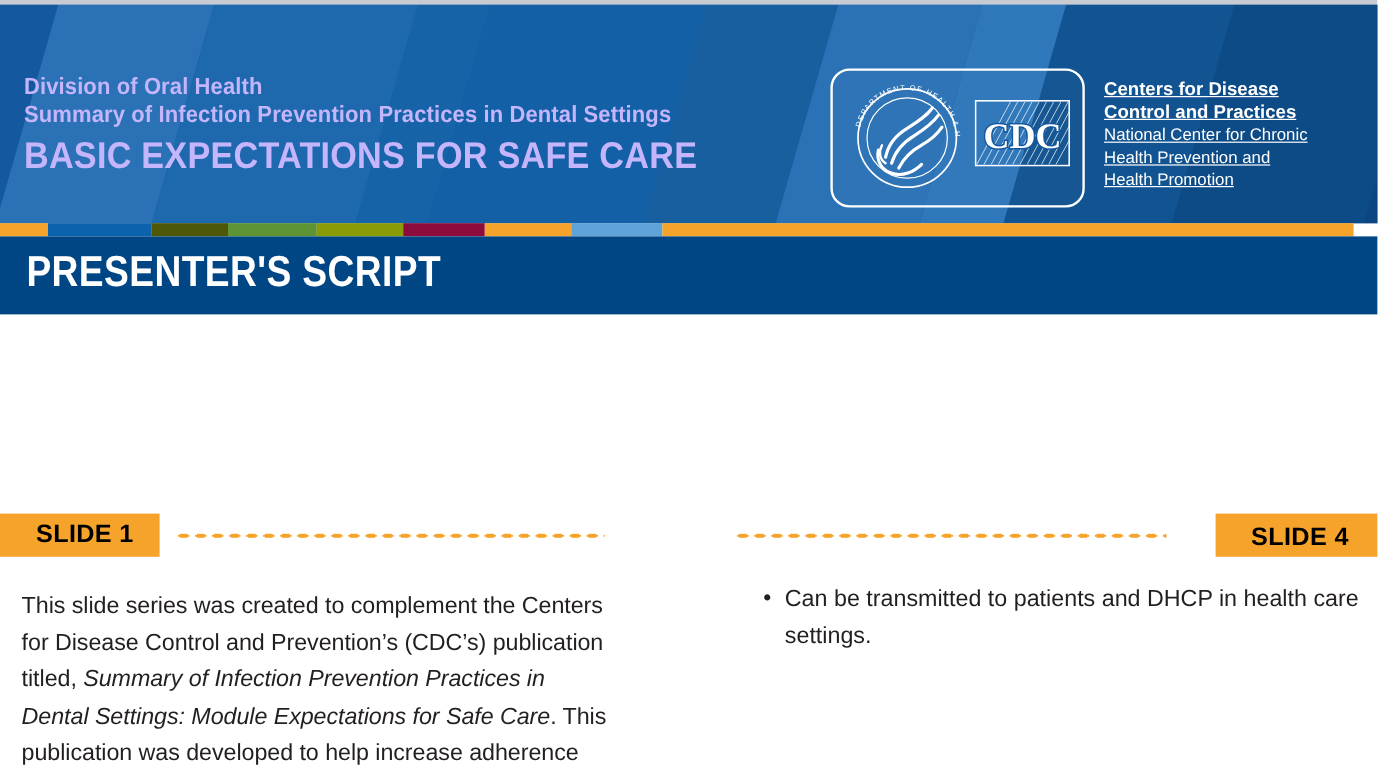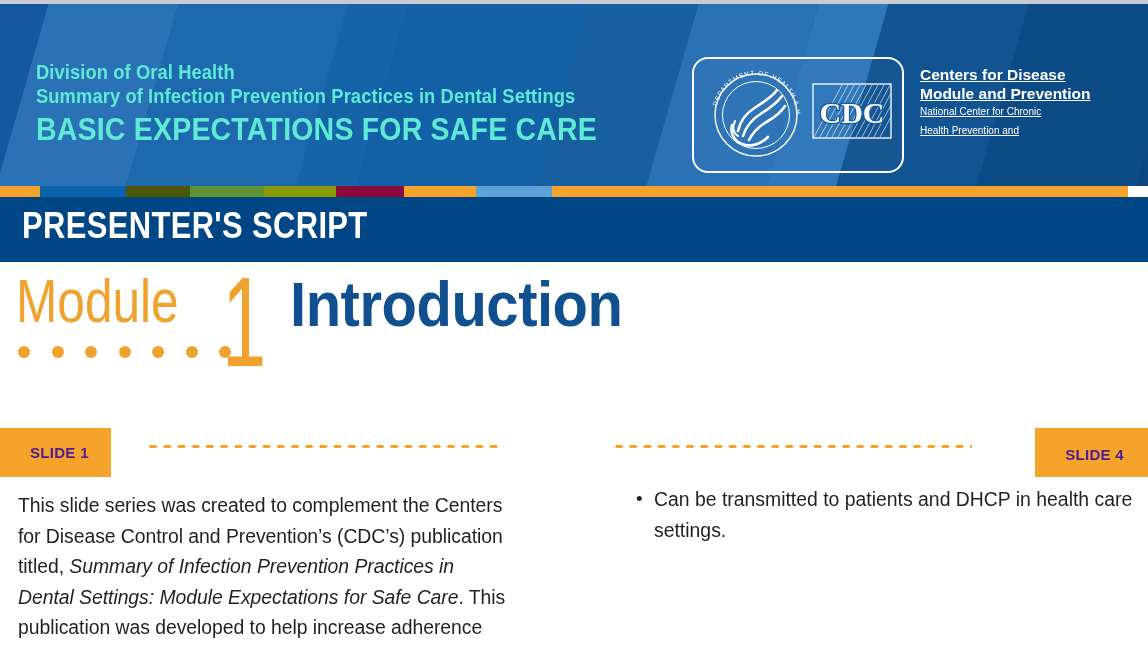--- a/index.html
+++ b/index.html
@@ -20,21 +20,21 @@
     background:#14589f; overflow:hidden;
   }
   .stripes { position:absolute; inset:-40px -60px; }
   .stripes i {
     position:absolute; top:0; height:280px; display:block;
     transform:skewX(-16deg); transform-origin:top left;
   }
 
   .header-inner { position:absolute; inset:0; }
 
-  .titles { position:absolute; left:36px; top:56px; color:#5eead4; }
+  .titles { position:absolute; left:20px; top:56px; color:#c4b5fd; }
   .t-line1 {
     font-size:19.5px; font-weight:bold; letter-spacing:.1px;
     line-height:24px; white-space:nowrap;
     transform:scaleX(.94); transform-origin:left center;
   }
   .t-line2 {
     font-size:19.5px; font-weight:bold; letter-spacing:.1px;
     line-height:25px; white-space:nowrap;
     transform:scaleX(.94); transform-origin:left center;
   }
@@ -50,21 +50,21 @@
     position:absolute; inset:0; border:2px solid #ffffff; border-radius:16px;
     background:rgba(255,255,255,0.02);
   }
   .hhs-seal { position:absolute; left:12px; top:6px; width:104px; height:104px; }
   .cdc-box { position:absolute; left:120px; top:26px; width:80px; height:56px; }
 
   .cdc-text {
     position:absolute; left:920px; top:62px; width:220px; color:#fff;text-decoration:underline;
   }
   .cdc-b { font-size:15.5px; font-weight:bold; line-height:18.5px; }
-  .cdc-n { font-size:10px; font-weight:normal; line-height:18.5px; }
+  .cdc-n { font-size:14px; font-weight:normal; line-height:18.5px; }
 
   
   .colorbar { position:absolute; top:186px; left:0; width:1148px; height:11px; display:flex; }
   .colorbar span { display:block; height:11px; }
 
   
   .ps-bar {
     position:absolute; top:197px; left:0; width:1148px; height:65px;
     background:#004684;
   }
@@ -97,22 +97,22 @@
   }
 
   
   .cols { position:absolute; top:428px; left:0; width:1148px; height:218px; }
   .col { position:absolute; top:0; width:512px; }
   .col-left { left:0; }
   .col-right { left:612px; width:536px; }
 
   .slide-head { position:relative; height:36px; }
   .slide-tag {
-    position:absolute; top:0; height:49px; background:#F5A32A;
-    color:#4c1d95; font-size:15px; font-weight:bold; letter-spacing:.3px;
+    position:absolute; top:0; height:36px; background:#F5A32A;
+    color:#000000; font-size:21px; font-weight:bold; letter-spacing:.3px;
     display:flex; align-items:center;
   }
   .tag-left { left:0; padding:0 22px 0 30px; }
   .tag-right { right:0; padding:4px 24px 0 30px; }
   .dotline {
     position:absolute; top:16px; height:5px;
     background-image:radial-gradient(#F5A32A 45%, transparent 46%);
     background-size:14.2px 5px; background-repeat:repeat-x;
   }
   .dl-left { left:146px; right:8px; }
@@ -201,57 +201,44 @@
               <line x1="56" y1="54" x2="79" y2="10"></line>
             <line x1="62" y1="54" x2="79" y2="22"></line>
               <line x1="68" y1="54" x2="79" y2="34"></line>
           </g>
           <text x="40" y="40" text-anchor="middle" fill="#ffffff" font-family="'Liberation Serif',serif" font-weight="bold" font-size="30" stroke="#14589f" stroke-width="2.5" paint-order="stroke">CDC</text>
         </svg>
       </div>
 
       <div class="cdc-text">
         <div class="cdc-b">Centers for Disease</div>
-        <div class="cdc-b">Module and Prevention</div>
+        <div class="cdc-b">Control and Practices</div>
         <div class="cdc-n">National Center for Chronic</div>
         <div class="cdc-n">Health Prevention and</div>
+        <div class="cdc-n">Health Promotion</div>
       </div>
     </div>
   </div>
 
   <div class="colorbar" id="colorbar">
       <span style="width: 40px; background: rgb(245, 163, 42);"></span>
       <span style="width: 86px; background: rgb(11, 99, 174);"></span>
       <span style="width: 64px; background: rgb(78, 87, 6);"></span>
       <span style="width: 74px; background: rgb(94, 148, 52);"></span>
       <span style="width: 72px; background: rgb(139, 155, 6);"></span>
       <span style="width: 68px; background: rgb(139, 11, 60);"></span>
       <span style="width: 72px; background: rgb(245, 163, 42);"></span>
       <span style="width: 76px; background: rgb(95, 163, 216);"></span>
       <span style="width: 576px; background: rgb(245, 163, 42);"></span>
     </div>
 
   <div class="ps-bar">
     <div class="label">PRESENTER'S SCRIPT</div>
   </div>
 
-  <div class="module-row">
-    <div class="mod-word">Module</div>
-    <div class="mod-dots" id="mod-dots">
-        <i style="background: rgb(240, 162, 46);"></i>
-        <i style="background: rgb(240, 162, 46);"></i>
-        <i style="background: rgb(240, 162, 46);"></i>
-        <i style="background: rgb(240, 162, 46);"></i>
-        <i style="background: rgb(240, 162, 46);"></i>
-        <i style="background: rgb(240, 162, 46);"></i>
-        <i style="background: rgb(240, 162, 46);"></i>
-      </div>
-    <div class="mod-num">1</div>
-    <div class="mod-title">Introduction</div>
-  </div>
 
   <div class="cols">
 
     <div class="col col-left">
       <div class="slide-head">
         <div class="slide-tag tag-left">SLIDE 1</div>
         <div class="dotline dl-left"></div>
       </div>
       <div class="body-text"><span>This slide series was created to complement the Centers for Disease Control and Prevention’s (CDC’s) publication titled, </span><em>Summary of Infection Prevention Practices in Dental Settings: Module Expectations for Safe Care</em><span>. This publication was developed to help increase adherence with established infection prevention practices.</span></div>
     </div>

